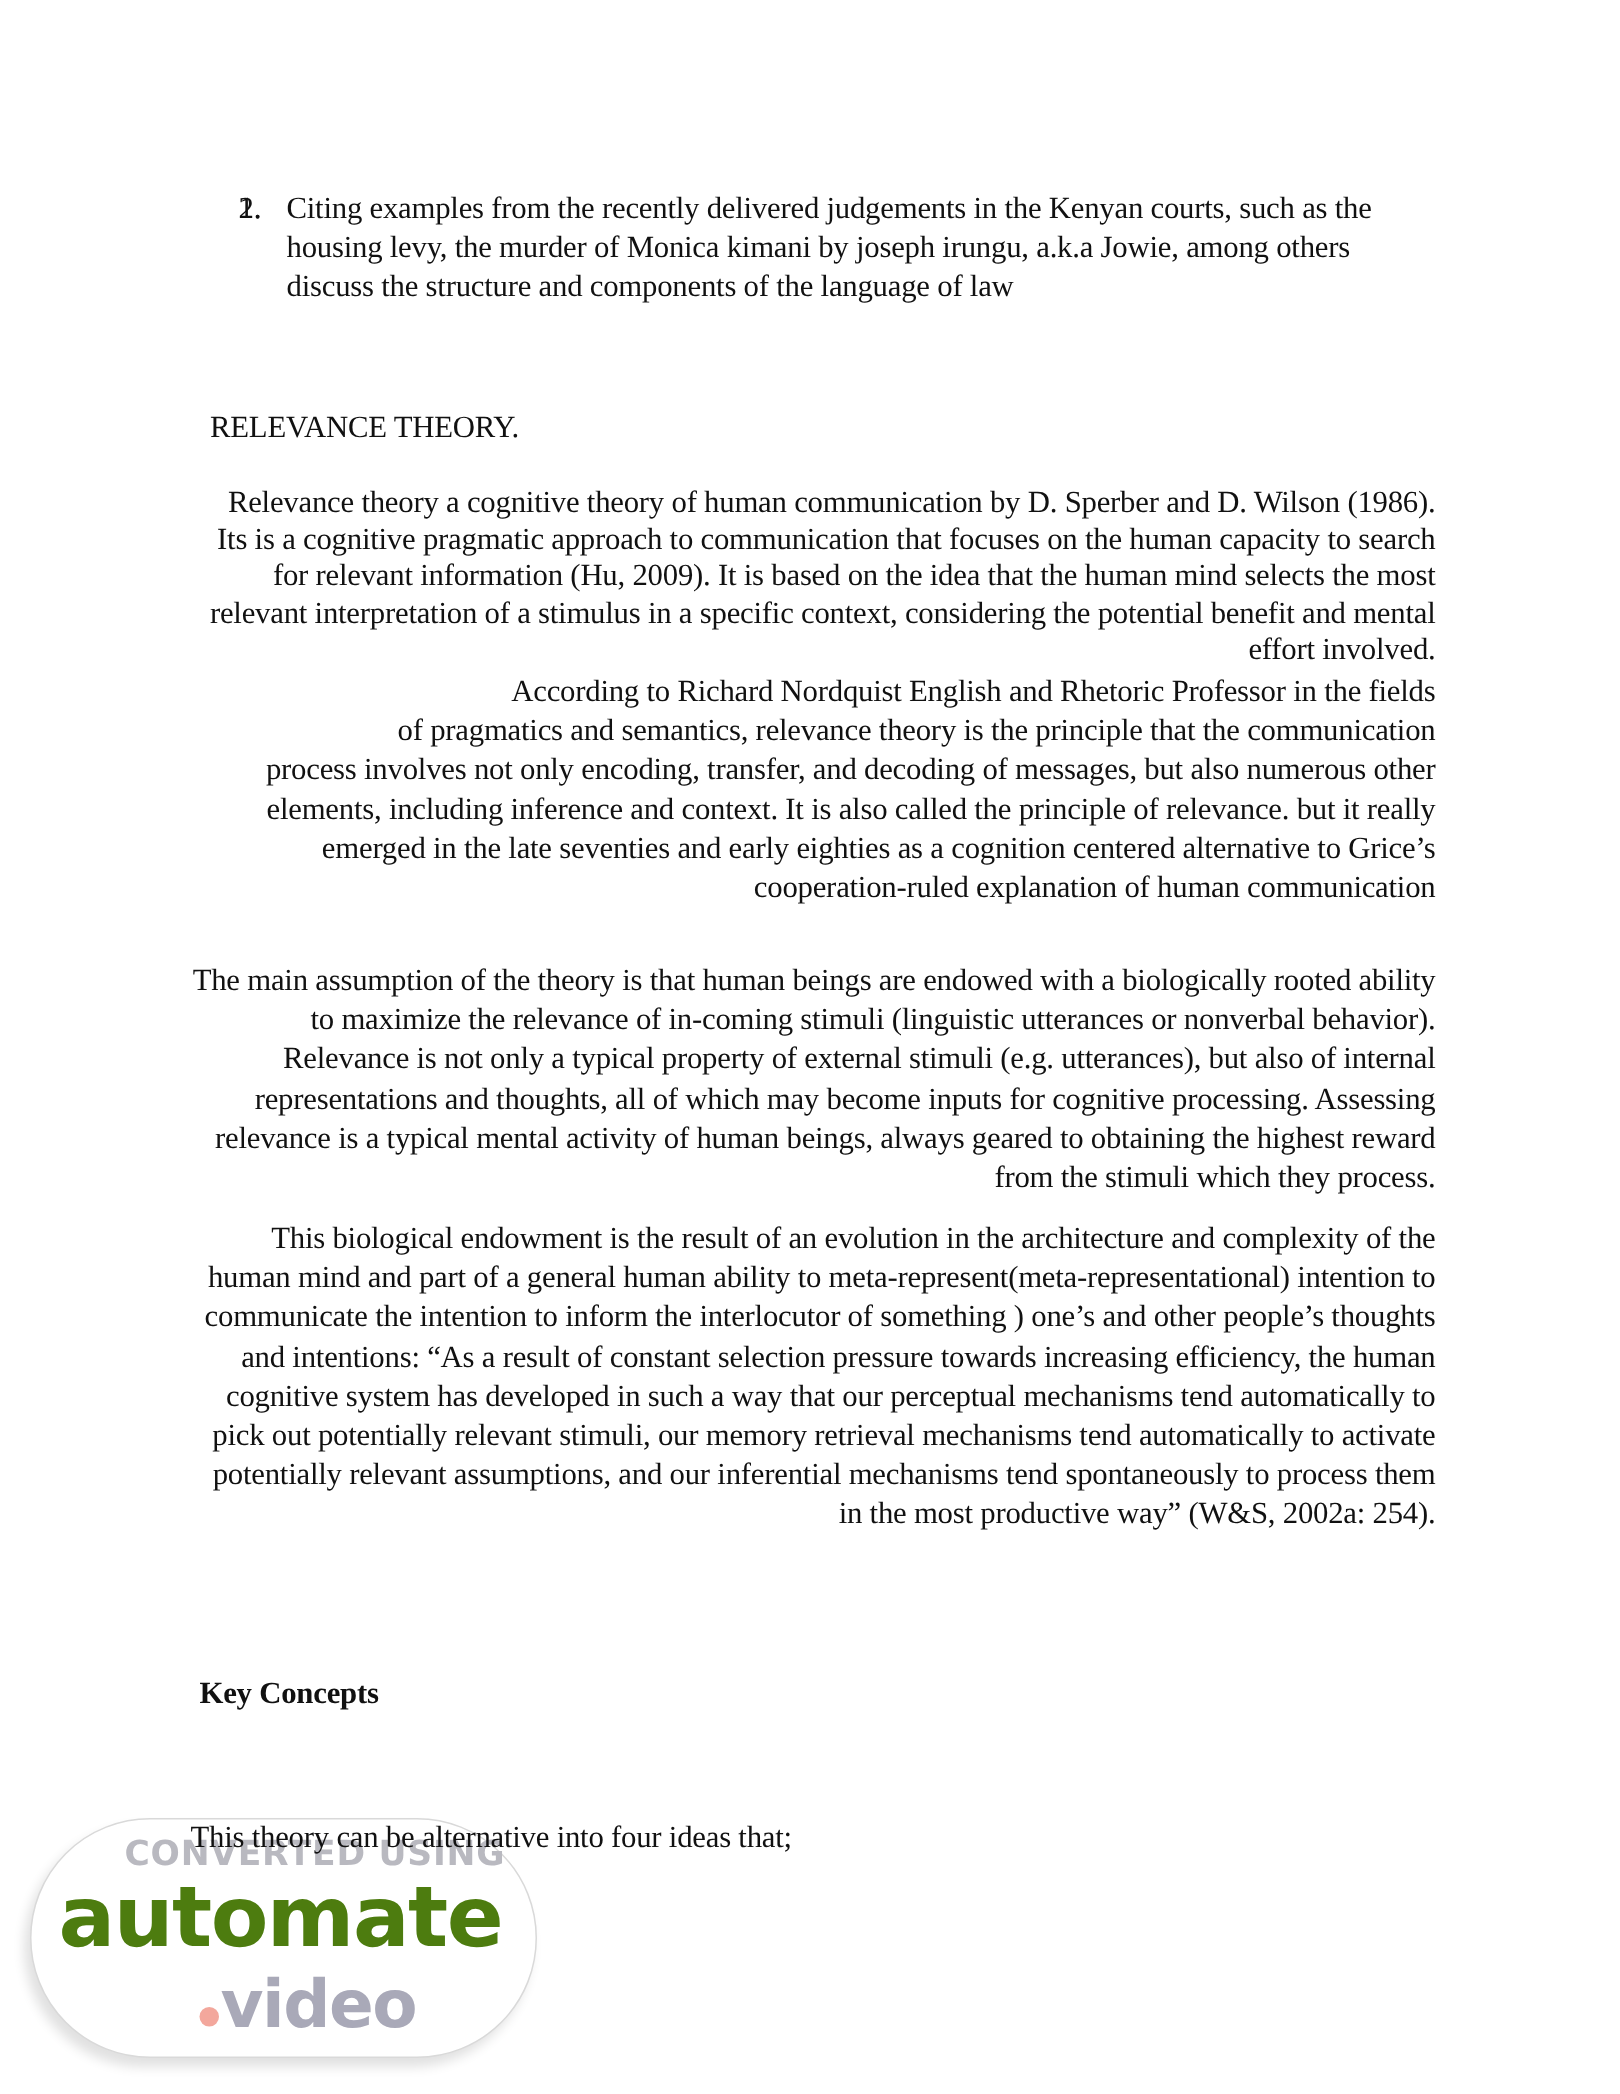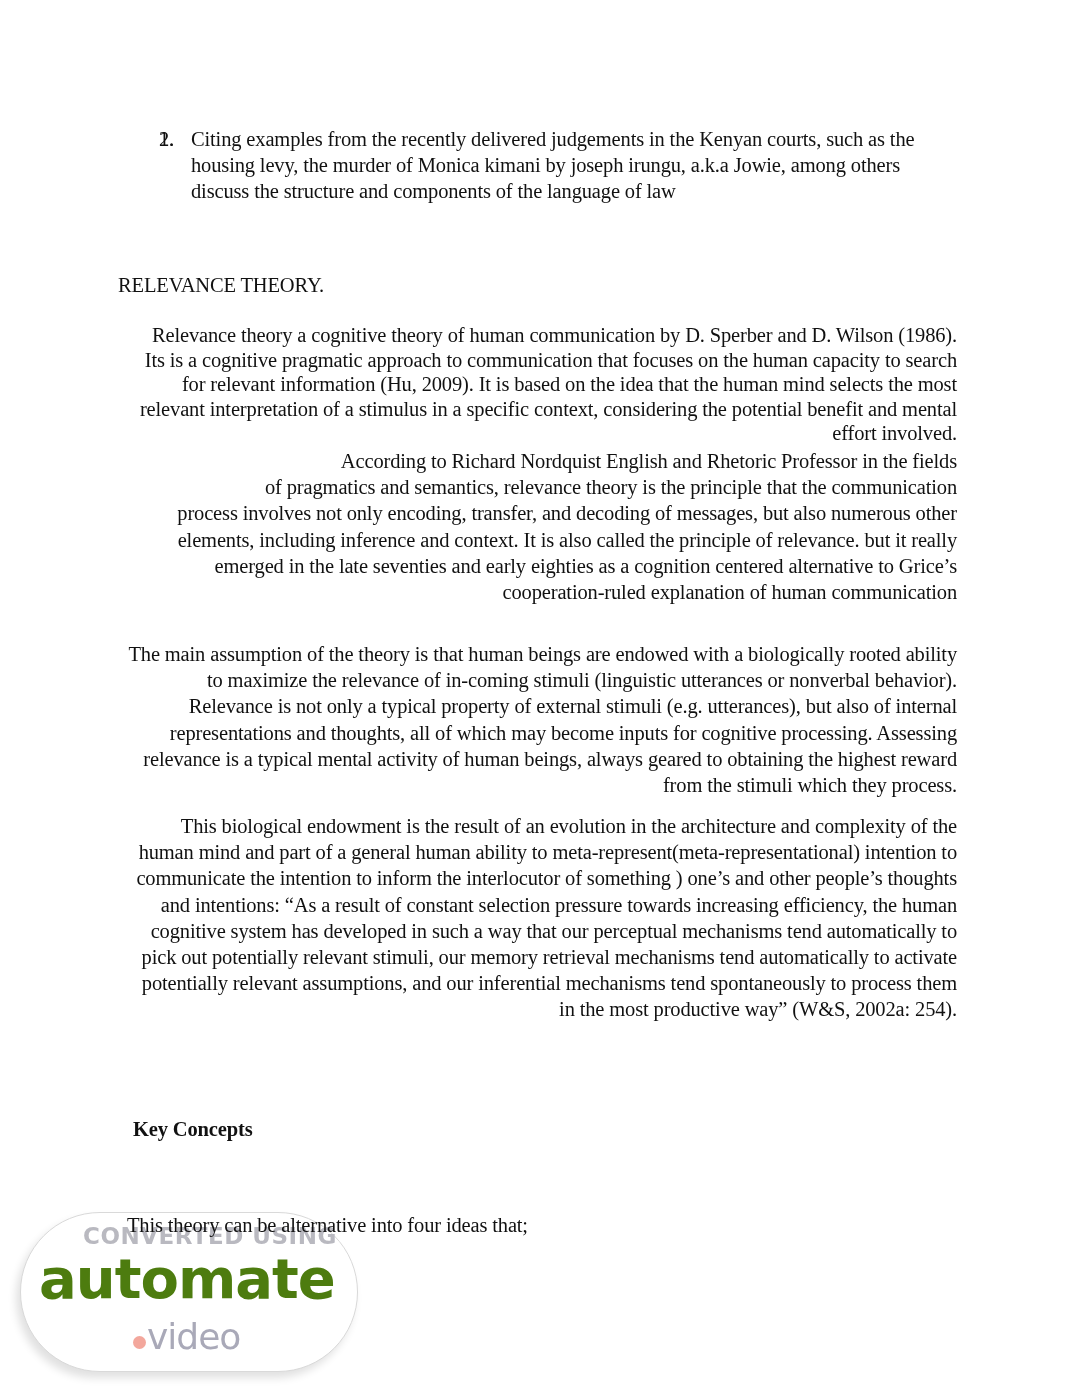--- a/index.html
+++ b/index.html
@@ -7,31 +7,31 @@
     width: 1080px; height: 1396px; position: relative; overflow: hidden;
     font-family: "Liberation Serif", "DejaVu Serif", serif;
     color: #111111;
   }
   .page { position: absolute; left: 0; top: 0; width: 1080px; height: 1396px; }
   .txt { font-size: 20.5px; line-height: 26.2px; letter-spacing: -0.15px; }
   .list { position: absolute; left: 159px; top: 126px; width: 800px; margin: 0; padding: 0; list-style: none; }
   .list li { position: relative; padding-left: 32px; }
   .list .num { position: absolute; left: 0; top: 0; }
   .block { position: absolute; left: 127px; width: 830px; margin: 0; text-align: right; }
-  .heading { position: absolute; left: 118px; top: 272px; margin: 0; font-weight: normal; }
+  .heading { position: absolute; left: 140px; top: 272px; margin: 0; font-weight: normal; }
   .subheading { position: absolute; left: 133px; top: 1116px; margin: 0; font-weight: bold; }
   .watermark {
     position: absolute; left: 20px; top: 1212px; width: 336px; height: 158px;
     border-radius: 80px; background: #ffffff; border: 1px solid #d9d9d9;
     box-shadow: -4px 6px 8px rgba(0,0,0,0.12);
     font-family: "DejaVu Sans", "Liberation Sans", sans-serif;
   }
   .wm-top { position: absolute; left: 62px; top: 10px; font-size: 23px; font-weight: bold; color: #b9b9c0; letter-spacing: 0.5px; }
   .wm-mid { position: absolute; left: 18px; top: 36px; font-size: 56px; font-weight: bold; color: #4d7c0f; letter-spacing: -1px; line-height: 60px; }
-  .wm-bot { position: absolute; left: 112px; top: 94px; font-size: 36px; font-weight: normal; color: #a9a9b8; letter-spacing: -1px; line-height: 60px; }
+  .wm-bot { position: absolute; left: 112px; top: 94px; font-size: 44px; font-weight: bold; color: #a9a9b8; letter-spacing: -1px; line-height: 60px; }
   .wm-dot { display: inline-block; width: 13px; height: 13px; border-radius: 50%; background: #f3a79c; margin-right: 1px; vertical-align: baseline; }
   .last-line { position: absolute; left: 127px; top: 1212px; z-index: 2; }
 </style>
 </head>
 <body>
 
 <div class="page">
 
   <ol class="list txt">
     <li>

